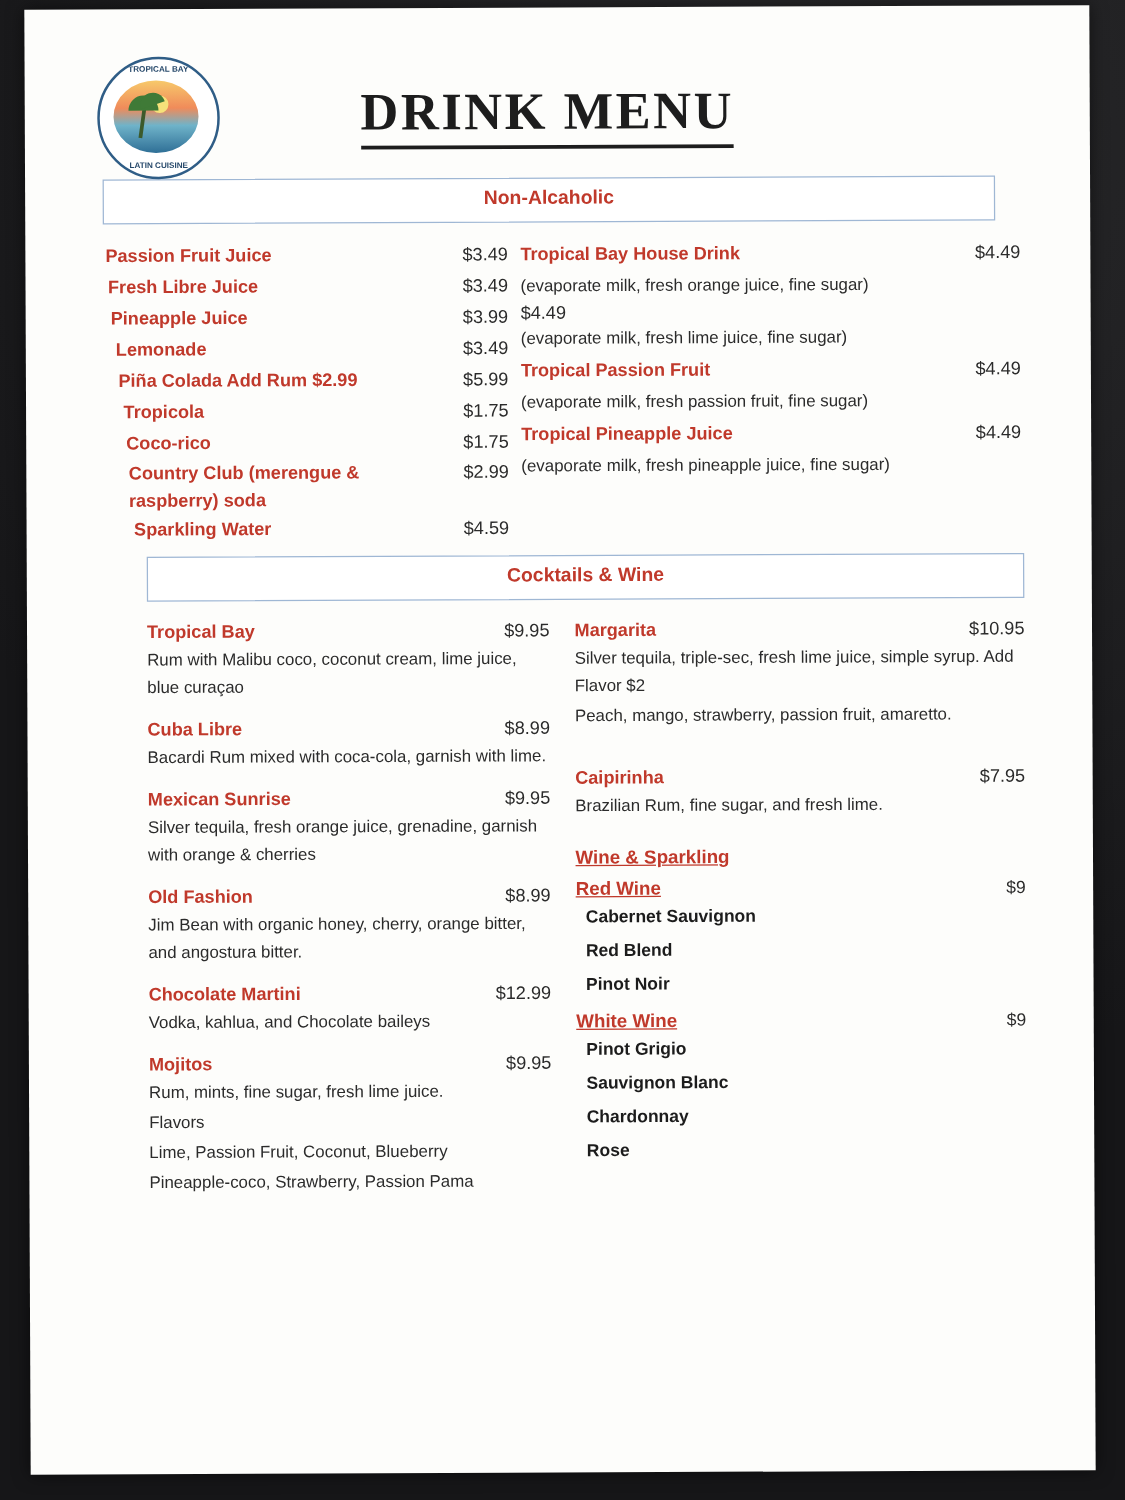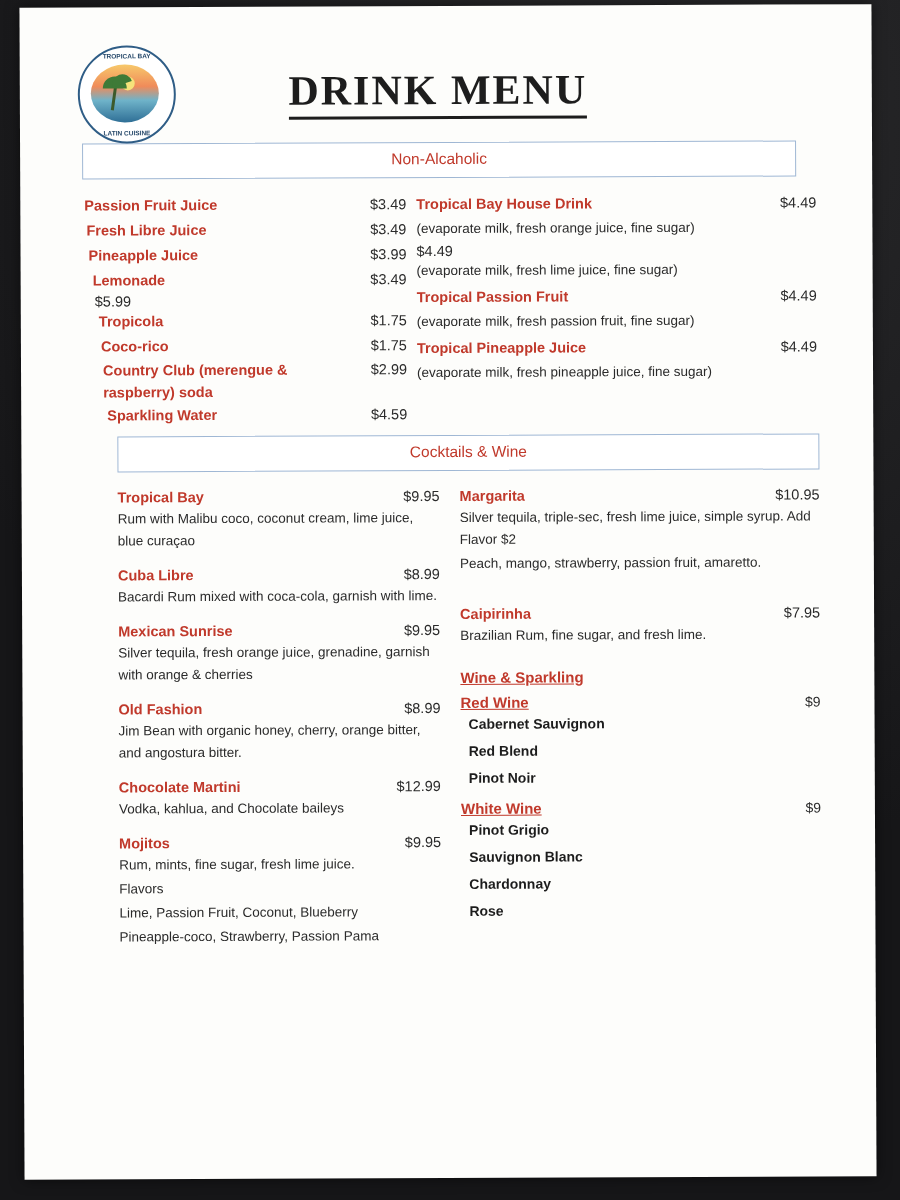--- a/index.html
+++ b/index.html
@@ -130,21 +130,21 @@
   
   .section-bar {
     border: 1px solid #9fb7d4;
     background: #fff;
     text-align: center;
     padding: 7px 0 9px;
     margin: 8px 0 14px;
   }
   .section-bar .label {
     color: #c0392b;
-    font-weight: normal;
+    font-weight: bold;
     font-size: 15.5px;
   }
   #bar-nonalcoholic { margin-left: 44px; width: 712px; }
   #bar-cocktails { margin-left: 78px; width: 700px; }
   
   .cols {
     display: flex;
     gap: 10px;
   }
   .col-left { width: 368px; padding-left: 46px; box-sizing: border-box; }
@@ -268,20 +268,21 @@
           </div>
           <div class="item-row">
             <span class="item-name">Pineapple Juice</span>
             <span class="item-price">$3.99</span>
           </div>
           <div class="item-row">
             <span class="item-name">Lemonade</span>
             <span class="item-price">$3.49</span>
           </div>
           <div class="item-row">
+            <span class="item-name">Piña Colada Add Rum $2.99</span>
             <span class="item-price">$5.99</span>
           </div>
           <div class="item-row">
             <span class="item-name">Tropicola</span>
             <span class="item-price">$1.75</span>
           </div>
           <div class="item-row">
             <span class="item-name">Coco-rico</span>
             <span class="item-price">$1.75</span>
           </div>

